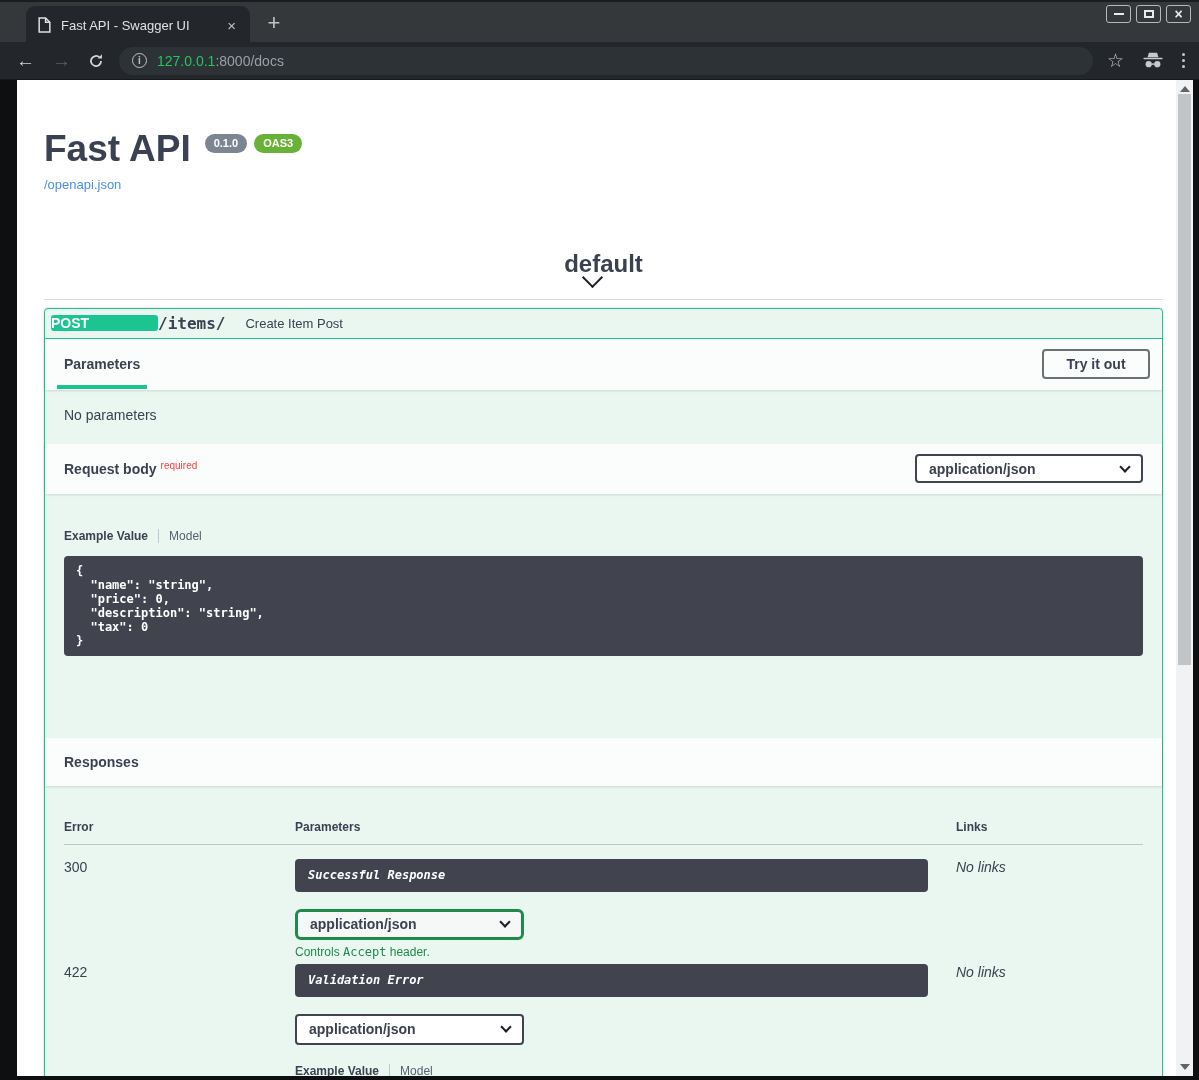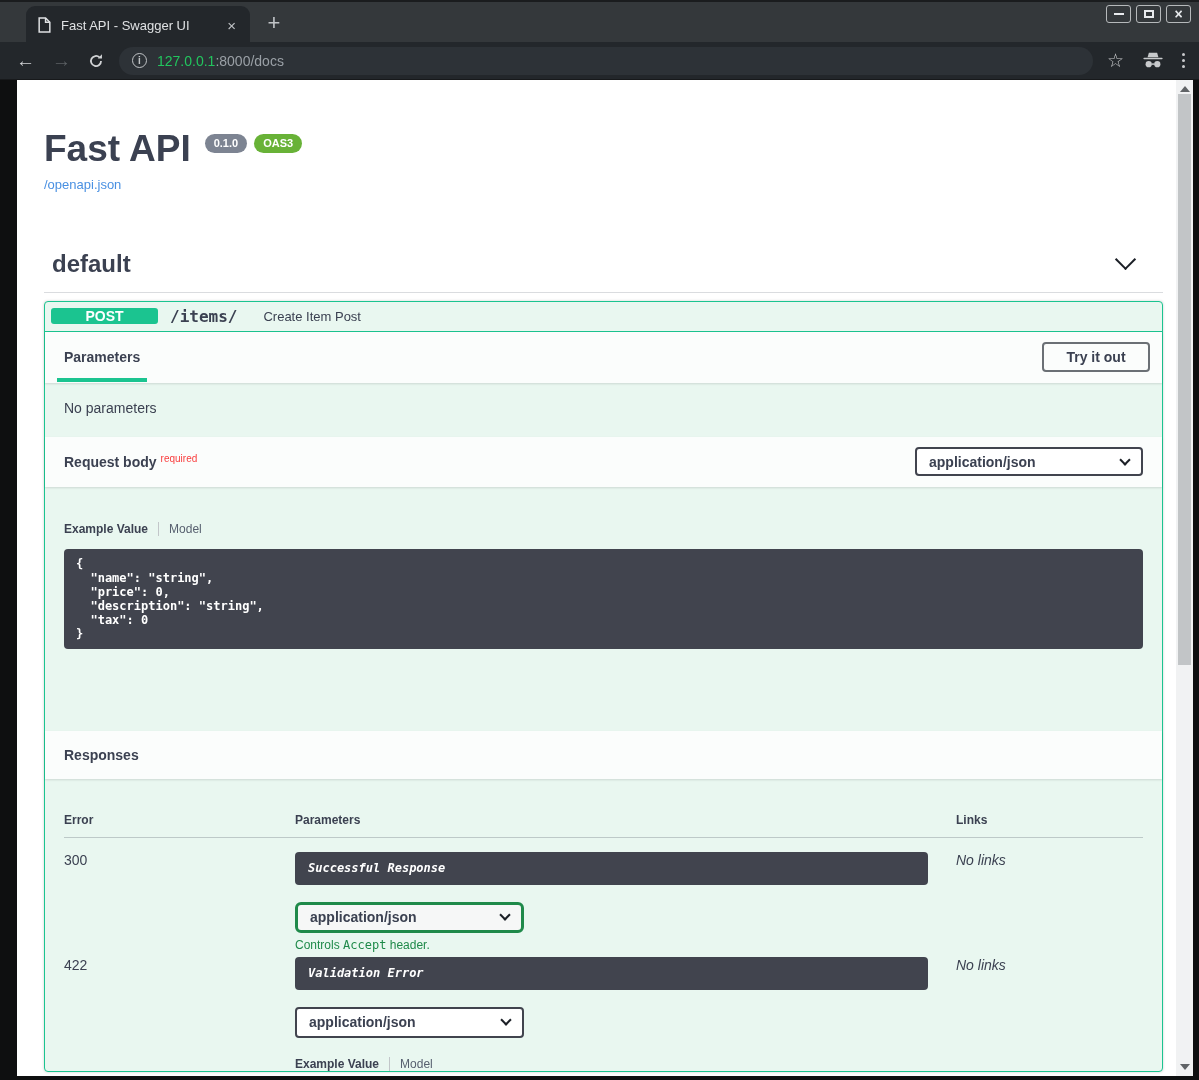--- a/index.html
+++ b/index.html
@@ -40,30 +40,30 @@
 
   .info { margin-top:49px; }
   .info-title-row { display:flex; align-items:flex-start; }
   .page-title { font-size:37px; font-weight:bold; color:#3b4151; line-height:1.1; }
   .badges { display:flex; margin-top:5px; }
   .badge { font-size:11px; font-weight:bold; color:#fff; padding:3px 9px; border-radius:10px; line-height:1.2; }
   .badge.version { background:#7d8492; margin-left:14px; }
   .badge.oas { background:#68b237; margin-left:7px; }
   .spec-link { color:#4990e2; font-size:13px; margin-top:7px; display:inline-block; text-decoration:none; }
 
-  .tag-header { margin-top:57px; display:flex; justify-content:space-between; align-items:center; border-bottom:1px solid #dadcdf; padding:0 8px 14px 8px; cursor:pointer; }
+  .tag-header { margin-top:57px; display:flex; justify-content:space-between; align-items:center; border-bottom:1px solid #dadcdf; padding:0 8px 14px 8px; cursor:pointer;flex-direction:column; }
   .tag-title { font-size:24px; font-weight:bold; color:#3b4151; }
   .chev { display:inline-block; border-right:2px solid #3b4151; border-bottom:2px solid #3b4151; transform:rotate(45deg); }
   .chev-big { width:15px; height:15px; border-color:#1b1f26; margin:-8px 22px 0 0; }
 
   .opblock { margin-top:8px; border:1px solid #1bc490; border-radius:4px; background:#e9f7f0; box-shadow:0 0 3px rgba(0,0,0,.19); }
   .op-summary { display:flex; align-items:center; padding:5px 6px; border-bottom:1px solid #1bc490; cursor:pointer; }
-  .method-badge { background:#1bc490; color:#fff; font-weight:bold; font-size:14px; padding:0 0; width:107px; text-align:center; border-radius:3px; }
-  .op-path { font-family:"DejaVu Sans Mono","Liberation Mono",monospace; font-weight:bold; font-size:16px; color:#3b4151; margin-left:12px; }
-  .op-desc { font-size:13px; color:#3b4151; margin-left:26px; }
+  .method-badge { background:#1bc490; color:#fff; font-weight:bold; font-size:14px; padding:0 0; width:107px; text-align:left; border-radius:3px; }
+  .op-path { font-family:"DejaVu Sans Mono","Liberation Mono",monospace; font-weight:bold; font-size:16px; color:#3b4151; }
+  .op-desc { font-size:13px; color:#3b4151; margin-left:20px; }
 
   .strip { background:#fbfdfc; box-shadow:0 1px 2px rgba(0,0,0,.12); display:flex; justify-content:space-between; align-items:center; position:relative; }
   .strip-params { height:51px; padding:0 12px; }
   .param-tab { font-size:14px; font-weight:bold; color:#3b4151; height:49px; display:flex; align-items:center; padding:0 7px; position:relative; }
   .param-tab::after { content:""; position:absolute; left:0; right:0; bottom:0; height:4px; background:#1bc490; }
   .tryout-btn { width:108px; height:30px; border:2px solid #6b7075; border-radius:4px; font-weight:bold; font-size:14px; color:#3b4151; background:#fbfdfc; font-family:"Liberation Sans",sans-serif; }
   .no-params { padding:17px 19px 21px; font-size:14px; color:#3b4151; }
   .strip-request { height:50px; padding:0 19px; }
   .rb-label { font-size:14px; font-weight:bold; color:#3b4151; }
   .rb-required { color:#f93e3e; font-size:10px; margin-left:4px; position:relative; top:-5px; }

